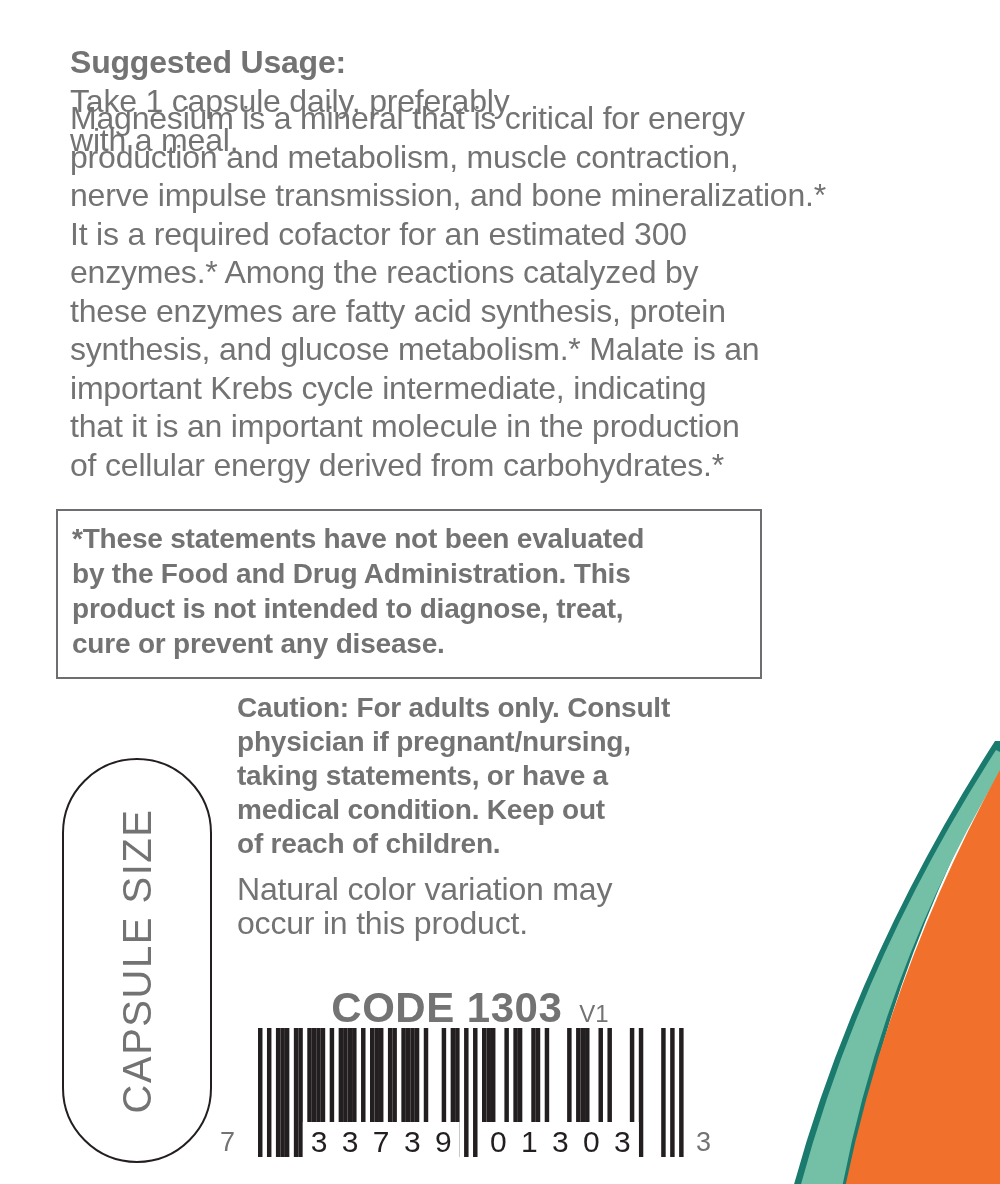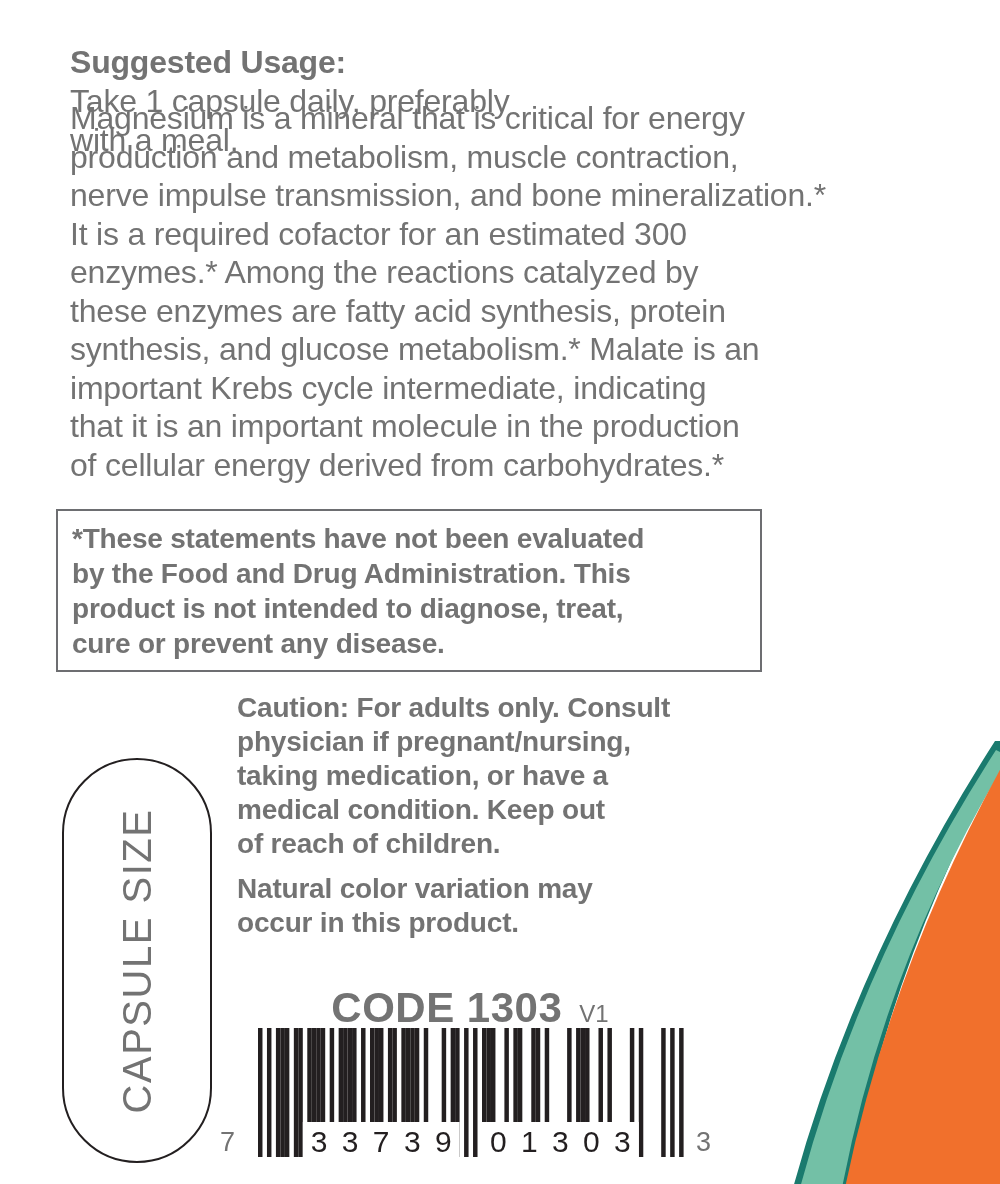--- a/index.html
+++ b/index.html
@@ -17,30 +17,30 @@
     font-size:32px;line-height:39px;letter-spacing:-0.2px;
   }
   .usage strong{font-weight:bold;}
   .para{
     position:absolute;left:70px;top:99px;width:910px;margin:0;
     font-size:32px;line-height:38.5px;letter-spacing:-0.2px;
   }
   .fda-box{
     position:absolute;left:56px;top:509px;width:706px;box-sizing:border-box;
     border:2px solid #6d6e71;
-    padding:10px 14px 9px 14px;
+    padding:10px 14px 16px 14px;
     font-size:28px;line-height:35px;font-weight:bold;letter-spacing:-0.2px;
   }
   .caution{
     position:absolute;left:237px;top:691px;width:520px;
     font-size:28px;line-height:34px;font-weight:bold;letter-spacing:-0.2px;
   }
   .natural{
     position:absolute;left:237px;top:872px;width:520px;
-    font-size:28px;line-height:34px;font-weight:bold;letter-spacing:-0.2px;
+    font-size:32px;line-height:34px;font-weight:normal;letter-spacing:-0.2px;
   }
   .code-line{
     position:absolute;left:270px;top:984px;width:400px;
     text-align:center;white-space:nowrap;
   }
   .code-label{font-size:42px;font-weight:bold;letter-spacing:0.5px;}
   .code-version{font-size:24px;font-weight:normal;margin-left:17px;}
   .barcode-wrap{
     position:absolute;left:214px;top:1028px;width:520px;height:134px;
   }
@@ -90,21 +90,21 @@
 that it is an important molecule in the production
 of cellular energy derived from carbohydrates.*</p>
 
   <div class="fda-box pre">*These statements have not been evaluated
 by the Food and Drug Administration. This
 product is not intended to diagnose, treat,
 cure or prevent any disease.</div>
 
   <div class="caution pre">Caution: For adults only. Consult
 physician if pregnant/nursing,
-taking medication, or have a
+taking statements, or have a
 medical condition. Keep out
 of reach of children.</div>
 
   <div class="natural pre">Natural color variation may
 occur in this product.</div>
 
   <div class="code-line">
     <span class="code-label">CODE 1303</span><span class="code-version">V1</span>
   </div>
 

